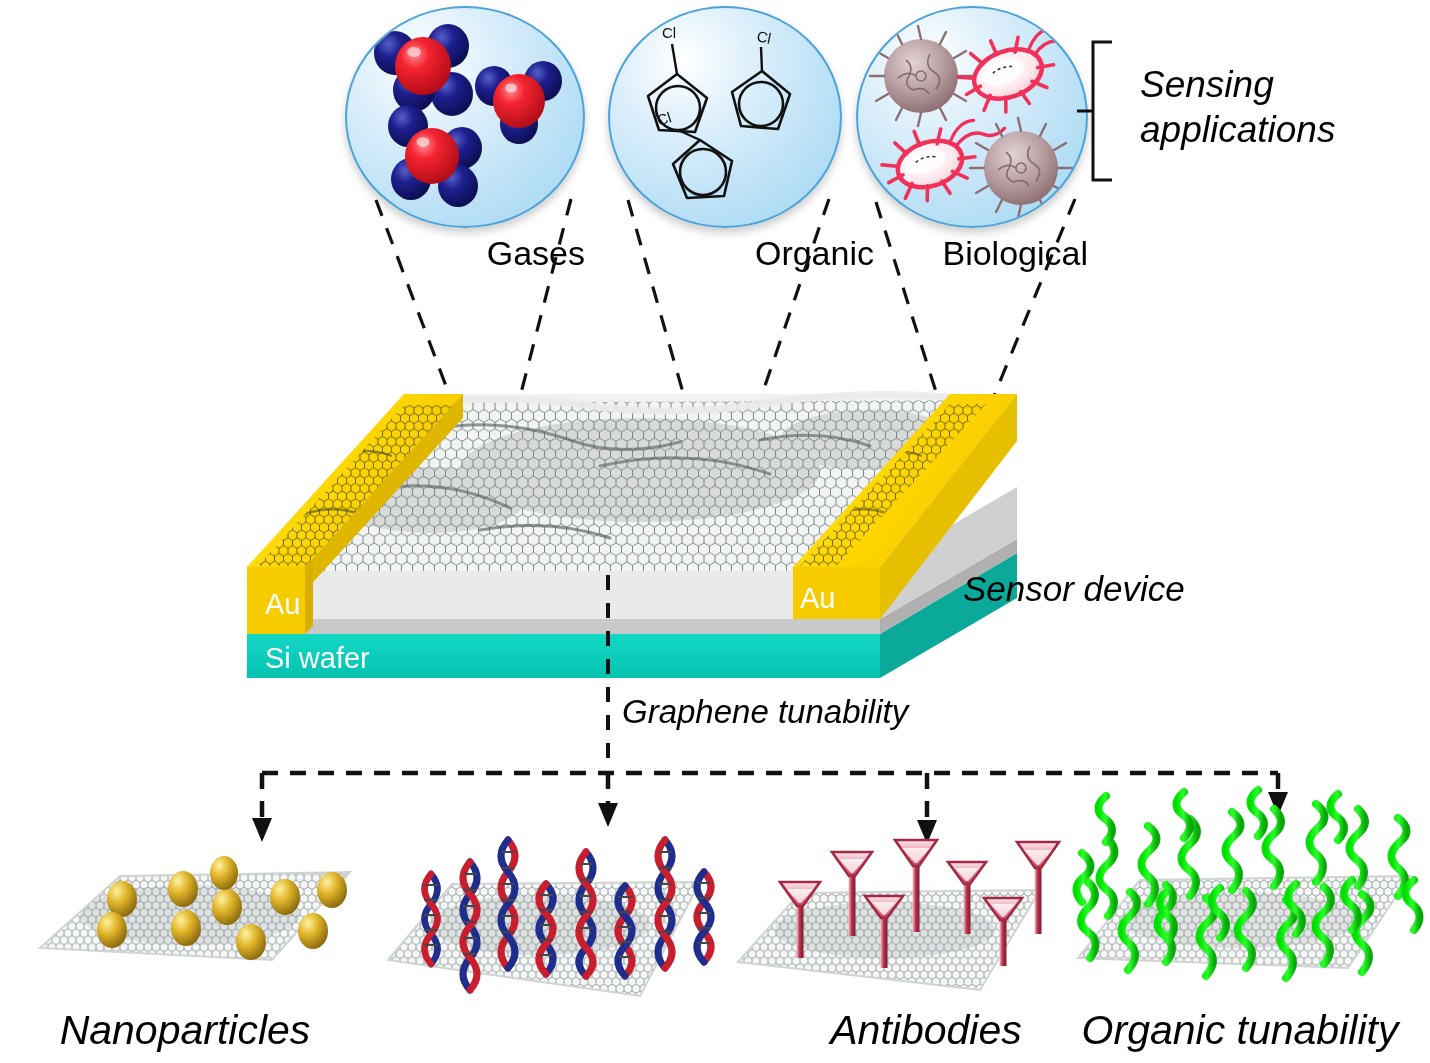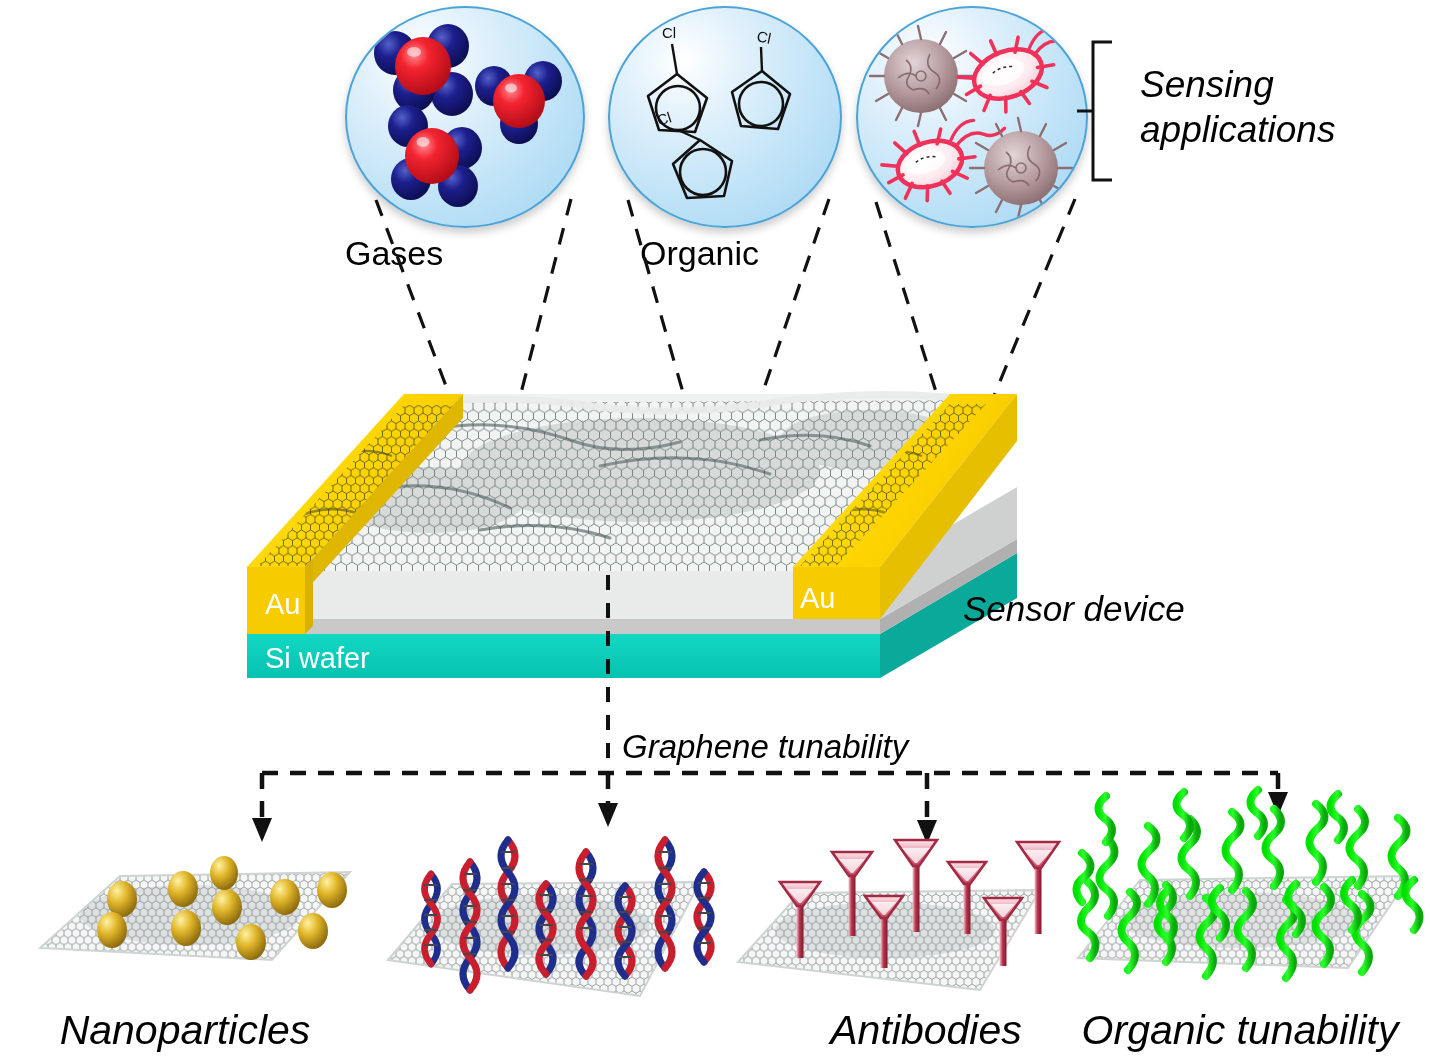--- a/index.html
+++ b/index.html
@@ -26,34 +26,34 @@
     border: 2px solid #4BA3D8;
     background: radial-gradient(circle at 32% 24%, #ffffff 0%, #dff0fb 28%, #b9e0f6 68%, #9fd4f2 100%);
     box-shadow: 0 5px 9px rgba(0,0,0,0.20);
     overflow: hidden;
     text-align: center;
   }
   .bubble-label {
     position: absolute;
     font-size: 34px;
     color: #000;
-    text-align: left;
+    text-align: right;
     letter-spacing: 0px;
     white-space: nowrap;
   }
 
   
   .plain-text {
     position: absolute;
     color: #000;
     white-space: nowrap;
     font-style: italic;
   }
   .t-sensing { font-size: 37px; line-height: 1.22; text-align: left; white-space: normal; }
-  .t-sensor-device { font-size: 35px; margin-top: 20px; }
+  .t-sensor-device { font-size: 35px; }
   .t-tunability { font-size: 33px; }
   .t-bottom { font-size: 41px; text-align: center; }
 
   svg.layer { position: absolute; left: 0; top: 0; overflow: visible; }
 </style>
 </head>
 <body>
 
 <div id="stage">
 
@@ -272,20 +272,21 @@
         <g stroke="#7d5f63" stroke-width="1.6" fill="none" opacity="0.85">
           <path d="M148 144 q8 6 3 16 q-6 9 4 14"></path>
           <path d="M172 138 q-6 12 4 18 q10 6 2 17"></path>
           <path d="M155 174 q12 -4 16 4"></path>
           <path d="M140 162 q10 -8 18 -2"></path>
           <circle cx="163" cy="160" r="5"></circle>
         </g>
       </g>
     </svg>
   </div>
+  <div class="bubble-label" style="left:856px; top:234px; width:232px;">Biological</div>
 
   <svg class="layer" width="1430" height="1063">
     <path d="M1112 42 L1093 42 L1093 180 L1112 180" fill="none" stroke="#111" stroke-width="3"></path>
     <path d="M1093 111 L1077 111" fill="none" stroke="#111" stroke-width="3"></path>
   </svg>
   <div class="plain-text t-sensing" style="left:1140px; top:62px; width:270px;">
     <span>Sensing</span><br>
     <span>applications</span>
   </div>
 
@@ -386,21 +387,21 @@
     <text x="800" y="608" fill="#ffffff" font-family="Liberation Sans, sans-serif" font-size="29">Au</text>
     <text x="265" y="668" fill="#ffffff" font-family="Liberation Sans, sans-serif" font-size="29">Si wafer</text>
 
     <g stroke="#111" stroke-width="4" fill="none" stroke-dasharray="15 13">
       <path d="M608 575 L608 772"></path>
     </g>
   </svg>
 
   <div class="plain-text t-sensor-device" style="left:963px; top:569px;">Sensor device</div>
 
-  <div class="plain-text t-tunability" style="left:622px; top:728px;">Graphene tunability</div>
+  <div class="plain-text t-tunability" style="left:622px; top:693px;">Graphene tunability</div>
 
   <svg class="layer" width="1430" height="1063">
     <g stroke="#111" stroke-width="4.5" fill="none" stroke-dasharray="16 12">
 
       <path d="M262 773 L1278 773"></path>
 
       <path d="M262 773 L262 818"></path>
       <path d="M608 773 L608 803"></path>
       <path d="M927 773 L927 820"></path>
       <path d="M1278 773 L1278 792"></path>

